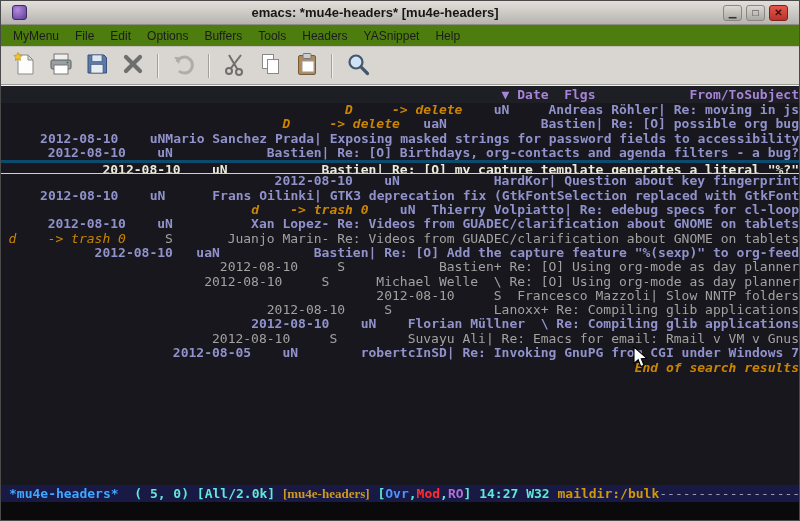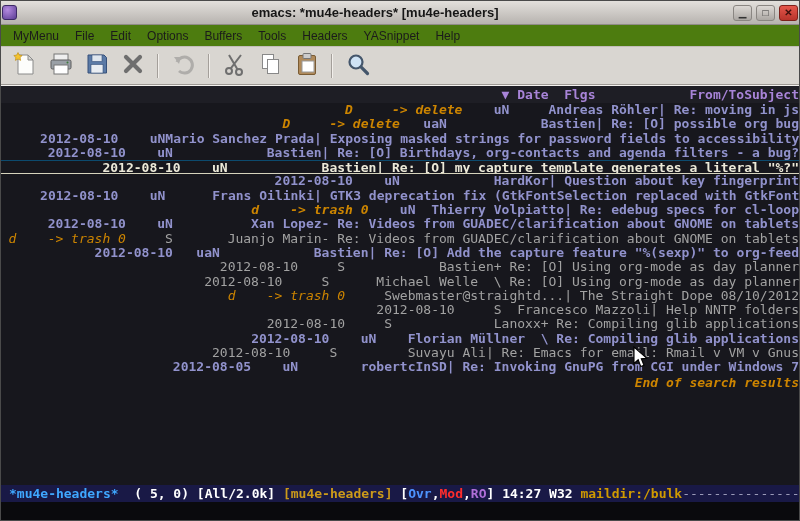--- a/index.html
+++ b/index.html
@@ -5,21 +5,21 @@
   * { box-sizing: border-box; }
   html,body { margin:0; padding:0; background:#2e2e2e; }
   .window {
     width:800px; height:521px; position:relative; overflow:hidden;
     display:flex; flex-direction:column;
     font-family:"Liberation Sans", sans-serif;
     border:1px solid #4a4a4a;
   }
   
   .titlebar{
-    height:24px; flex:none; display:flex; align-items:center; padding:0 1px;
+    height:24px; flex:none; display:flex; align-items:center; padding:0 11px;
     background:linear-gradient(#e3e0dc,#b7b3af);
     border-bottom:1px solid #8f8b87;
   }
   .app-icon{ width:15px; height:15px; border-radius:3px; flex:none;
     background:radial-gradient(circle at 35% 30%, #b48ae0, #5b3d94);
     border:1px solid #3d2a66; }
   .win-title{ flex:1; text-align:center; font-size:13px; font-weight:bold; color:#161616;
     white-space:nowrap; overflow:hidden; }
   .winbtns{ display:flex; gap:4px; flex:none; }
   .wbtn{ width:19px; height:16px; border:1px solid #8a8682; border-radius:3px;
@@ -45,35 +45,35 @@
   .headerline{ height:17px; line-height:17px; flex:none; padding-left:10px;
     background:#1e1e25; color:#a884d8; font-weight:bold; white-space:pre; }
   .hl-date{ display:inline-block; width:15ch; white-space:pre; }
   .hl-flags{ display:inline-block; width:6ch; white-space:pre; }
   .hl-from{ display:inline-block; width:19ch; white-space:pre; }
   .rows{ flex:none; }
   .row{ height:14.3px; line-height:14.3px; white-space:pre; overflow:hidden; }
   .row.unread{ color:#9192cc; font-weight:bold; }
   .row.read{ color:#a2a2a2; }
   .row.current{ color:#ece9d8; font-weight:bold;
-    border-top:1px solid #0c4a6e; border-bottom:1px solid #d5d3bc; }
+    border-top:3px solid #0c4a6e; border-bottom:1px solid #d5d3bc; }
   .c-mark{ display:inline-block; width:2ch; white-space:pre; }
   .c-date{ display:inline-block; width:13ch; white-space:pre; }
   .c-flags{ display:inline-block; width:6ch; white-space:pre; }
   .c-from{ display:inline-block; min-width:19ch; white-space:pre; }
   .markface{ color:#cd8500; font-style:italic; }
   .endline{ height:15px; line-height:15px; flex:none; padding-left:10px;
     color:#cd8500; font-style:italic; font-weight:bold; white-space:pre;margin-left:8px; }
   .filler{ flex:1; }
   
   .modeline{ height:17px; line-height:17px; flex:none; padding-left:8px;
     background:#191946; white-space:pre; overflow:hidden; font-weight:bold; color:#e4e4e4; }
   .ml-buffer{ color:#3fa7ff; }
-  .ml-plain{ color:#ffffff; }
-  .ml-mode{ color:#cc9a1a; }
+  .ml-plain{ color:#5eead4; }
+  .ml-mode{ color:#cc9a1a;font-family:Liberation Serif, serif; }
   .ml-ovr{ color:#4d94ff; }
   .ml-mod{ color:#ff2d2d; }
   .ml-ro{ color:#b06fd8; }
   .ml-dir{ color:#d09a00; }
   .ml-dash{ color:#9a9ab8; font-weight:normal; }
   
   .echo{ height:18px; flex:none; background:#0a0a0d; }
   
   .cursor{ position:absolute; left:632px; top:345px; pointer-events:none; }
 </style>
@@ -179,22 +179,21 @@
         <div class="row unread"><span class="c-mark">  </span><span class="c-date">2012-08-10</span><span class="c-flags">uN</span><span class="c-from">Bastien</span><span class="c-subj">| Re: [O] Birthdays, org-contacts and agenda filters - a bug?</span></div>
         <div class="row current"><span class="c-mark">  </span><span class="c-date">2012-08-10</span><span class="c-flags">uN</span><span class="c-from">Bastien</span><span class="c-subj">| Re: [O] my capture template generates a literal "%?"</span></div>
         <div class="row unread"><span class="c-mark">  </span><span class="c-date">2012-08-10</span><span class="c-flags">uN</span><span class="c-from">HardKor</span><span class="c-subj">| Question about key fingerprint</span></div>
         <div class="row unread"><span class="c-mark">  </span><span class="c-date">2012-08-10</span><span class="c-flags">uN</span><span class="c-from">Frans Oilinki</span><span class="c-subj">| GTK3 deprecation fix (GtkFontSelection replaced with GtkFontChooser)</span></div>
         <div class="row unread"><span class="c-mark markface">d </span><span class="c-date markface">-&gt; trash 0</span><span class="c-flags">uN</span><span class="c-from">Thierry Volpiatto</span><span class="c-subj">| Re: edebug specs for cl-loop</span></div>
         <div class="row unread"><span class="c-mark">  </span><span class="c-date">2012-08-10</span><span class="c-flags">uN</span><span class="c-from">Xan Lopez</span><span class="c-subj">- Re: Videos from GUADEC/clarification about GNOME on tablets</span></div>
         <div class="row read"><span class="c-mark markface">d </span><span class="c-date markface">-&gt; trash 0</span><span class="c-flags">S</span><span class="c-from">Juanjo Marin</span><span class="c-subj">- Re: Videos from GUADEC/clarification about GNOME on tablets</span></div>
         <div class="row unread"><span class="c-mark">  </span><span class="c-date">2012-08-10</span><span class="c-flags">uaN</span><span class="c-from">Bastien</span><span class="c-subj">| Re: [O] Add the capture feature "%(sexp)" to org-feed</span></div>
         <div class="row read"><span class="c-mark">  </span><span class="c-date">2012-08-10</span><span class="c-flags">S</span><span class="c-from">Bastien</span><span class="c-subj">+ Re: [O] Using org-mode as day planner</span></div>
         <div class="row read"><span class="c-mark">  </span><span class="c-date">2012-08-10</span><span class="c-flags">S</span><span class="c-from">Michael Welle</span><span class="c-subj">  \ Re: [O] Using org-mode as day planner</span></div>
-        <div class="row read"><span class="c-mark markface">d </span><span class="c-date markface">-&gt; trash 0</span><span class="c-flags">S</span><span class="c-from">webmaster@straightd...</span><span class="c-subj">| The Straight Dope 08/10/2012</span></div>
-        <div class="row read"><span class="c-mark">  </span><span class="c-date">2012-08-10</span><span class="c-flags">S</span><span class="c-from">Francesco Mazzoli</span><span class="c-subj">| Help NNTP folders</span></div>
+        <div class="row read"><span class="c-mark">  </span><span class="c-date">2012-08-10</span><span class="c-flags">S</span><span class="c-from">Francesco Mazzoli</span><span class="c-subj">| Slow NNTP folders</span></div>
         <div class="row read"><span class="c-mark">  </span><span class="c-date">2012-08-10</span><span class="c-flags">S</span><span class="c-from">Lanoxx</span><span class="c-subj">+ Re: Compiling glib applications</span></div>
         <div class="row unread"><span class="c-mark">  </span><span class="c-date">2012-08-10</span><span class="c-flags">uN</span><span class="c-from">Florian Müllner</span><span class="c-subj">  \ Re: Compiling glib applications</span></div>
         <div class="row read"><span class="c-mark">  </span><span class="c-date">2012-08-10</span><span class="c-flags">S</span><span class="c-from">Suvayu Ali</span><span class="c-subj">| Re: Emacs for email: Rmail v VM v Gnus</span></div>
         <div class="row unread"><span class="c-mark">  </span><span class="c-date">2012-08-05</span><span class="c-flags">uN</span><span class="c-from">robertcInSD</span><span class="c-subj">| Re: Invoking GnuPG from CGI under Windows 7</span></div>
       </div>
 
     <div class="endline">End of search results</div>
     <div class="filler"></div>
 
     <div class="modeline" id="modeline"><span class="ml-buffer">*mu4e-headers*</span><span class="ml-plain">  ( 5, 0) [All/2.0k] </span><span class="ml-mode">[mu4e-headers]</span><span class="ml-plain"> [</span><span class="ml-ovr">Ovr</span><span class="ml-plain">,</span><span class="ml-mod">Mod</span><span class="ml-plain">,</span><span class="ml-ro">RO</span><span class="ml-plain">] </span><span class="ml-plain">14:27 W32 </span><span class="ml-dir">maildir:/bulk</span><span class="ml-dash">--------------------------------------------------------</span></div>

